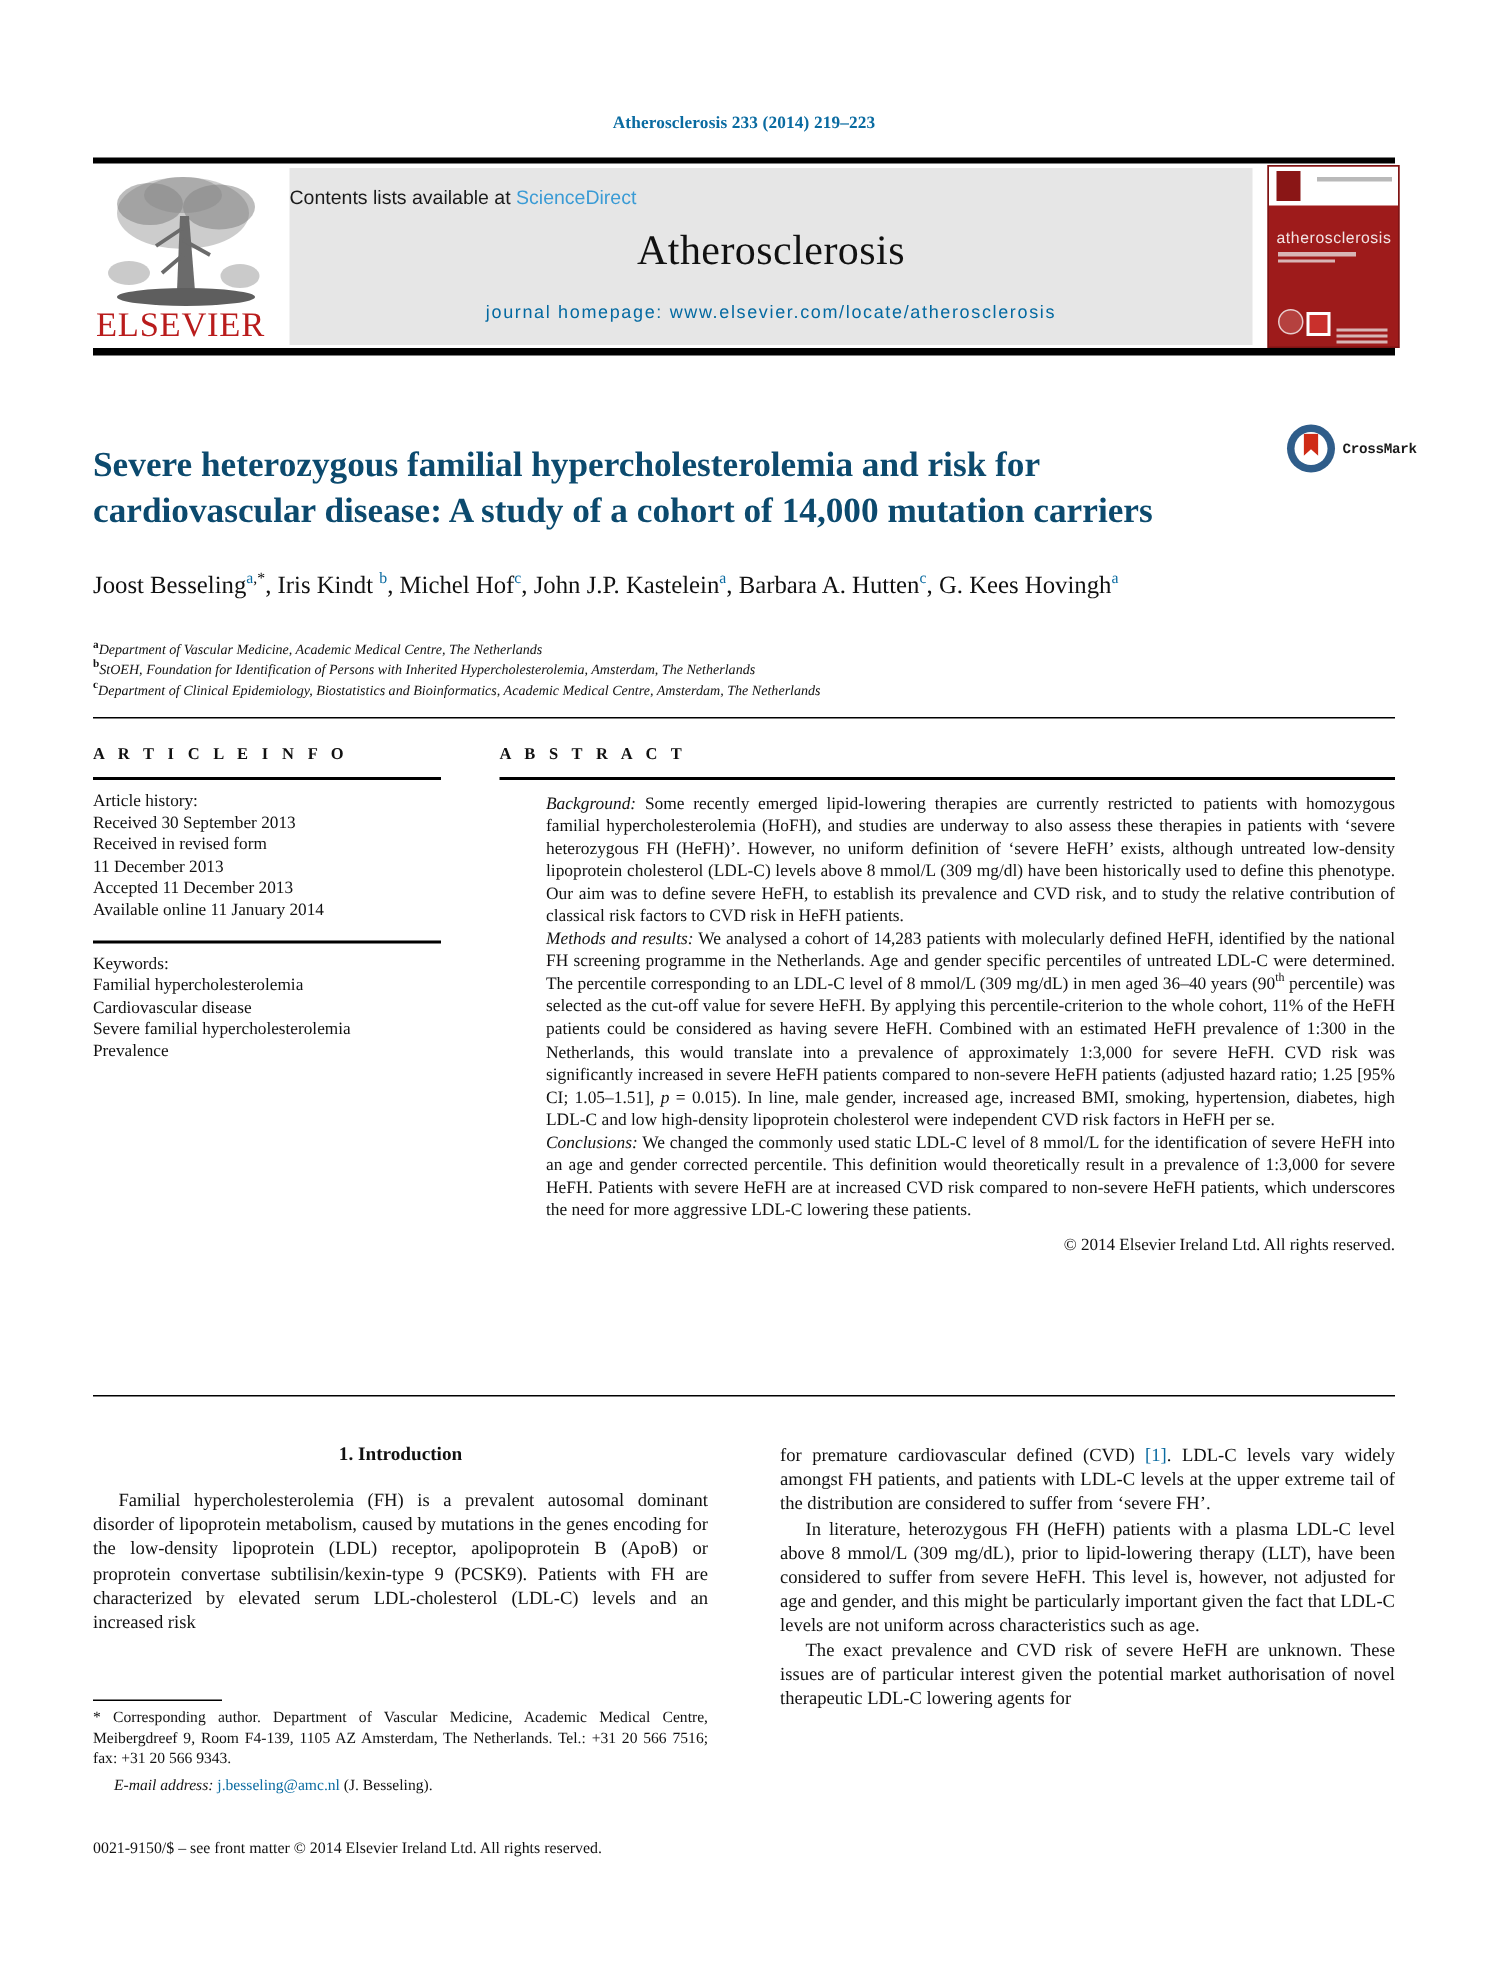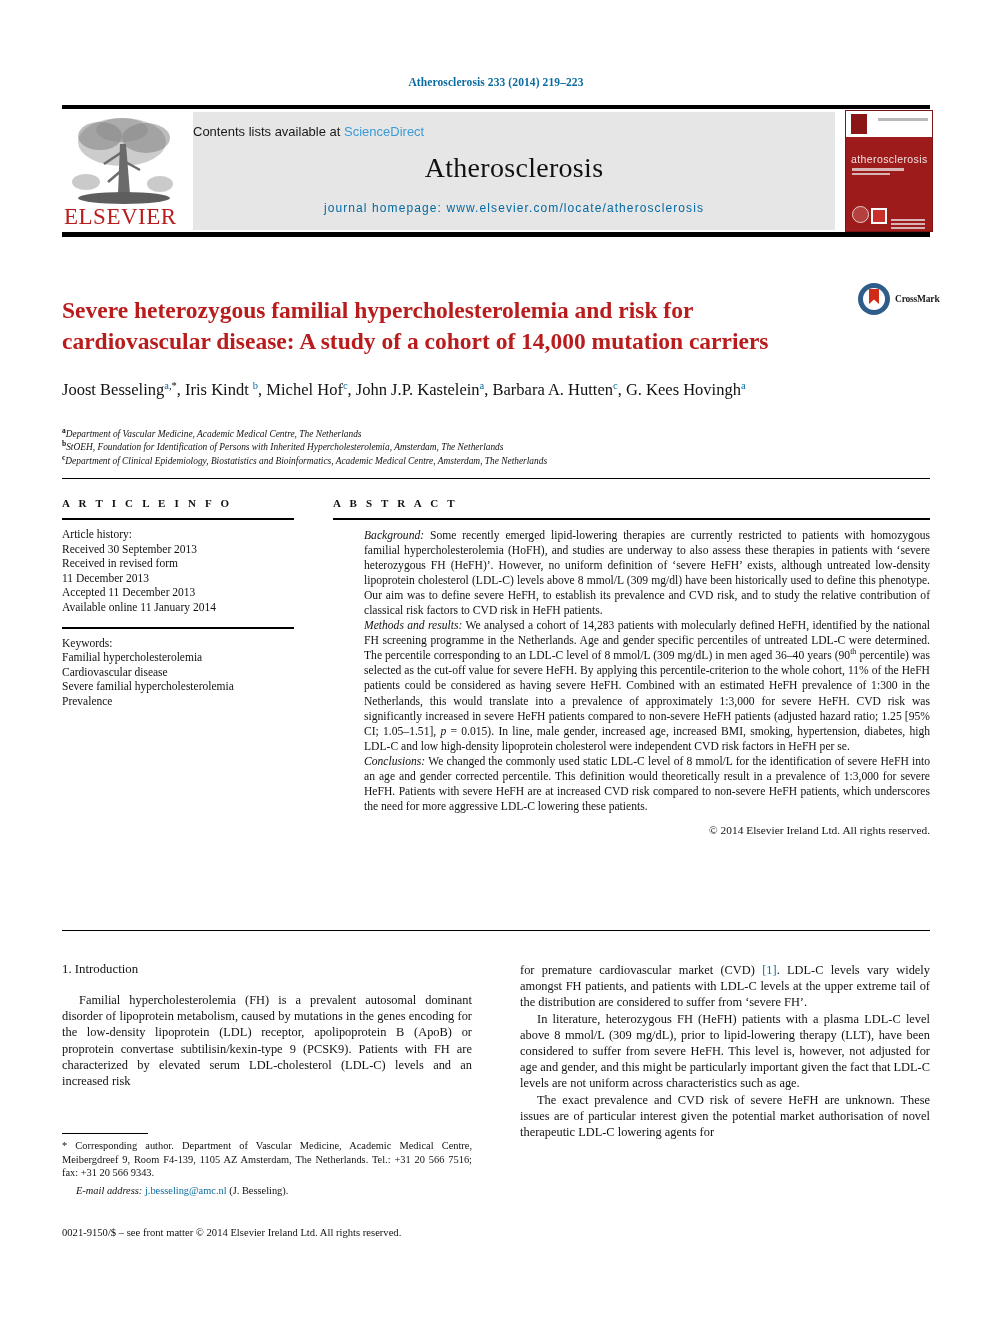--- a/index.html
+++ b/index.html
@@ -177,21 +177,21 @@
     box-shadow: 0 4px 0 #d8b5b5, 0 8px 0 #d8b5b5;
   }
 
   
   .title {
     position: absolute;
     left: 62px; top: 279px;
     width: 740px;
     font-size: 23.5px;
     line-height: 31px;
-    color: #b91c1c;
+    color: #0c4a6e;
   }
   .crossmark {
     position: absolute;
     left: 858px; top: 283px;
     width: 72px; height: 34px;
   }
   .crossmark-circle {
     position: absolute;
     left: 0; top: 0;
     width: 32px; height: 32px;
@@ -211,21 +211,21 @@
   .crossmark-ribbon {
     position: absolute;
     left: 6px; top: 1px;
     width: 10px; height: 15px;
     background: #cf2b16;
     clip-path: polygon(0 0, 100% 0, 100% 100%, 50% 70%, 0 100%);
   }
   .crossmark-label {
     position: absolute;
     left: 37px; top: 11px;
-    font-family: Liberation Serif, serif;
+    font-family: Liberation Mono, monospace;
     font-size: 9.5px;
     font-weight: bold;
     color: #1a1a1a;
     letter-spacing: -0.2px;
   }
 
   .authors {
     position: absolute;
     left: 62px; top: 378px;
     width: 800px;
@@ -341,23 +341,24 @@
     left: 62px; top: 962px;
     width: 410px;
   }
   .col-right {
     position: absolute;
     left: 520px; top: 962px;
     width: 410px;
   }
   .sec-title {
     font-size: 12.8px;
-    font-weight: normal;
+    font-weight: bold;
     color: #111;
     margin: 0 0 15px 0;
+    text-align: center;
   }
   .body-text {
     font-size: 12.4px;
     line-height: 16.2px;
     text-align: justify;
     color: #111;
     margin: 0;
   }
   .body-text .indent { display: inline-block; width: 17px; }
   .ref-link { color: #0a6ba1; }
@@ -501,21 +502,21 @@
   </div>
 
   <div class="band-rule-bottom"></div>
 
   <div class="col-left">
     <div class="sec-title">1. Introduction</div>
     <p class="body-text"><span class="indent"></span><span>Familial hypercholesterolemia (FH) is a prevalent autosomal dominant disorder of lipoprotein metabolism, caused by mutations in the genes encoding for the low-density lipoprotein (LDL) receptor, apolipoprotein B (ApoB) or proprotein convertase subtilisin/kexin-type 9 (PCSK9). Patients with FH are characterized by elevated serum LDL-cholesterol (LDL-C) levels and an increased risk</span></p>
   </div>
 
   <div class="col-right">
-    <p class="body-text"><span>for premature cardiovascular market (CVD) </span><span class="ref-link">[1]</span><span>. LDL-C levels vary widely amongst FH patients, and patients with LDL-C levels at the upper extreme tail of the distribution are considered to suffer from ‘severe FH’.</span></p>
+    <p class="body-text"><span>for premature cardiovascular defined (CVD) </span><span class="ref-link">[1]</span><span>. LDL-C levels vary widely amongst FH patients, and patients with LDL-C levels at the upper extreme tail of the distribution are considered to suffer from ‘severe FH’.</span></p>
     <p class="body-text"><span class="indent"></span><span>In literature, heterozygous FH (HeFH) patients with a plasma LDL-C level above 8 mmol/L (309 mg/dL), prior to lipid-lowering therapy (LLT), have been considered to suffer from severe HeFH. This level is, however, not adjusted for age and gender, and this might be particularly important given the fact that LDL-C levels are not uniform across characteristics such as age.</span></p>
     <p class="body-text"><span class="indent"></span><span>The exact prevalence and CVD risk of severe HeFH are unknown. These issues are of particular interest given the potential market authorisation of novel therapeutic LDL-C lowering agents for</span></p>
   </div>
 
   <div class="foot-rule"></div>
   <div class="footnote">
     <div>* Corresponding author. Department of Vascular Medicine, Academic Medical Centre, Meibergdreef 9, Room F4-139, 1105 AZ Amsterdam, The Netherlands. Tel.: +31 20 566 7516; fax: +31 20 566 9343.</div>
     <div class="email-line"><i>E-mail address:</i> <span class="link">j.besseling@amc.nl</span><span> (J. Besseling).</span></div>
   </div>
 

